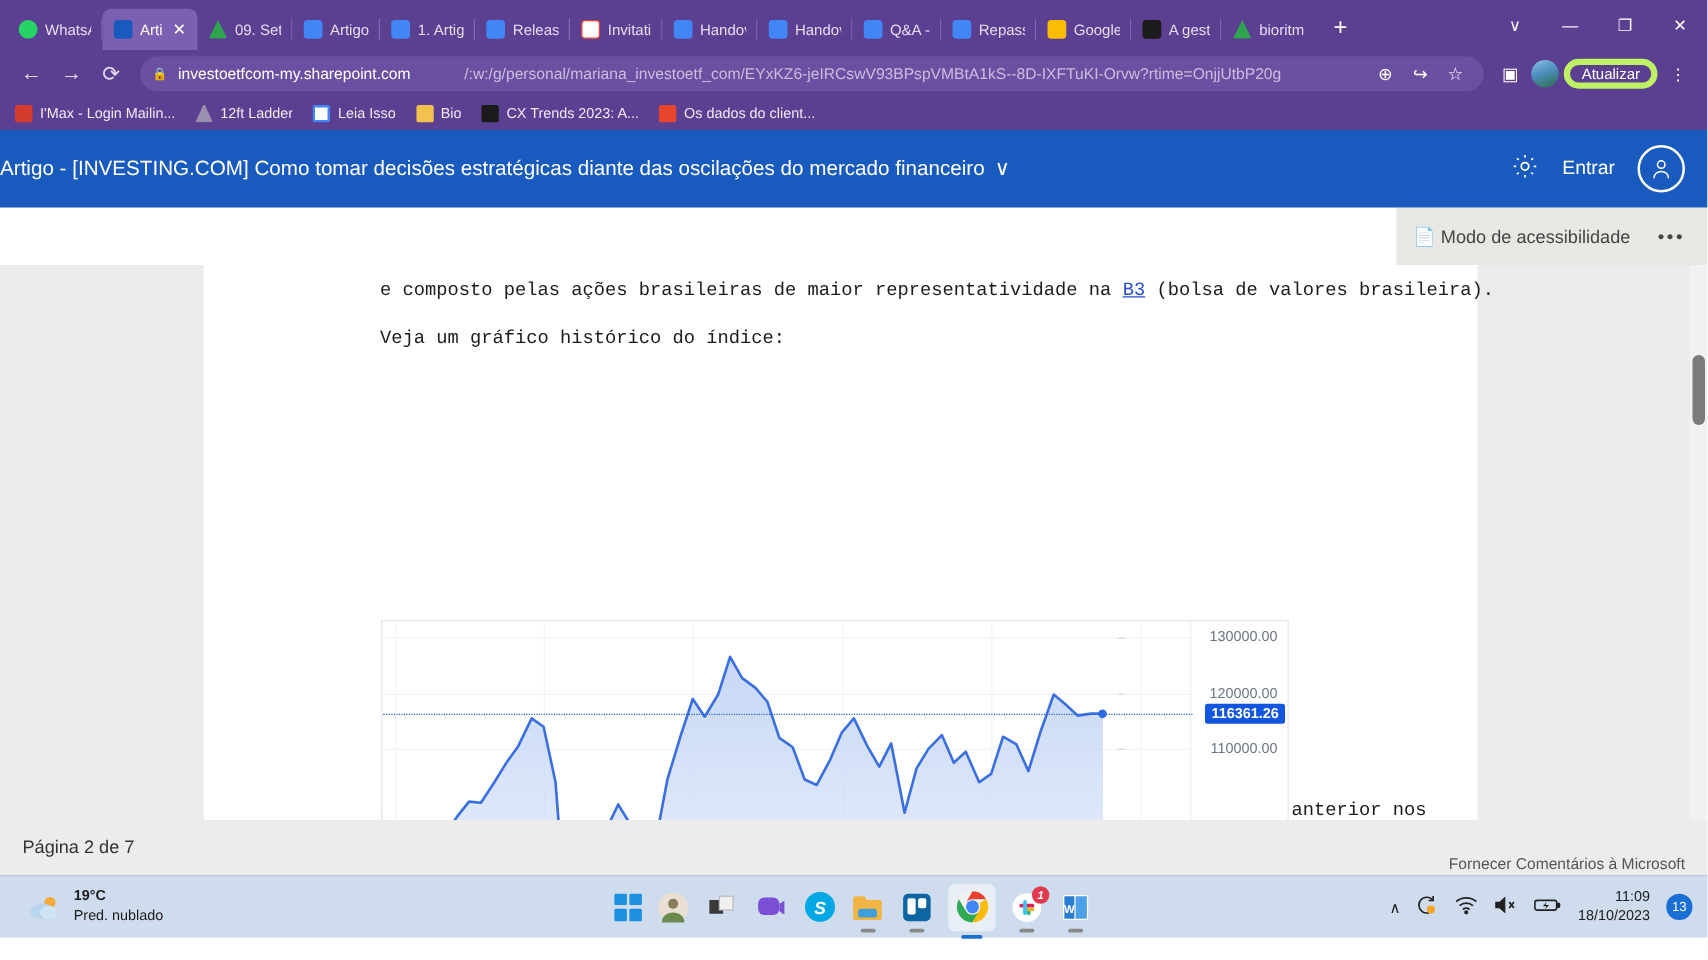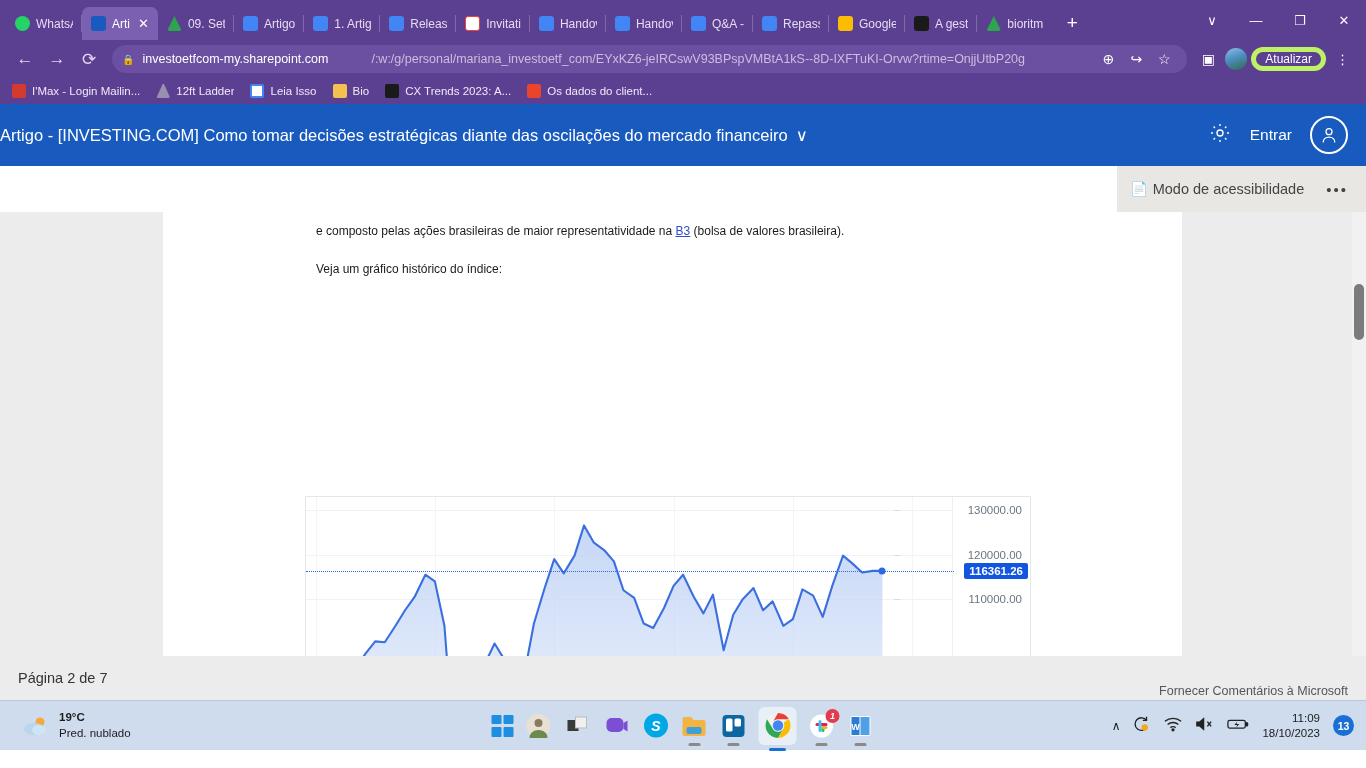--- a/index.html
+++ b/index.html
@@ -69,22 +69,22 @@
                  justify-content: flex-end; }
   .accessband { background: #e9e7e4; height: 46px; display: flex; align-items: center;
                 gap: 22px; padding: 0 18px 0 14px; }
   .accesstext { font-size: 14.5px; color: #444; }
   .dots3 { font-size: 15px; color: #444; letter-spacing: 2px; }
 
   
   .canvas { position: relative; height: 444px; background: #ececec; overflow: hidden; }
   .page { position: absolute; left: 163px; top: 0; width: 1019px; height: 444px;
           background: #ffffff; }
-  .docline { position: absolute; left: 153px; font-size: 12px; color: #1b1b1b;
-             font-family: Liberation Sans, sans-serif; white-space: nowrap; }
+  .docline { position: absolute; left: 141px; font-size: 15px; color: #1b1b1b;
+             font-family: Liberation Mono, monospace; white-space: nowrap; }
   .docline a { color: #2a4fce; text-decoration: underline; }
 
   
   .vscroll { position: absolute; right: 0; top: 0; width: 14px; height: 444px; background: #f1f1f1; }
   .vthumb { position: absolute; right: 2px; top: 72px; width: 10px; height: 56px;
             background: #7b7b7b; border-radius: 5px; }
 
   
   .chartbox { position: absolute; left: 305px; top: 284px; width: 726px; height: 337px;
               background: #ffffff; border: 1px solid #e3e6ea; }
@@ -145,21 +145,21 @@
             width: 12px; height: 3px; border-radius: 2px; background: #8a8a8a; }
   .runbar.on { width: 17px; background: #1a6fd4; }
   .badge { position: absolute; top: -3px; right: -4px; width: 14px; height: 14px; border-radius: 50%;
            background: #e23b4e; color: #fff; font-size: 9px; display: flex;
            align-items: center; justify-content: center; font-weight: bold; }
   .tray { position: absolute; right: 12px; display: flex; align-items: center; gap: 13px;
           font-size: 12px; color: #1c1c1c; }
   .clock { text-align: right; line-height: 1.3; font-size: 11.5px; }
   .notifbadge { width: 21px; height: 21px; border-radius: 50%; background: #1a6fd4; color: #fff;
                 font-size: 10.5px; display: flex; align-items: center; justify-content: center;
-                font-weight: bold; }
+                font-weight: normal; }
 </style>
 </head>
 <body>
 
 <div class="browser">
 
   <div class="tabstrip">
     <div class="tab">
       <span class="favicon" style="background:#25d366;border-radius:50%"></span>
       <span class="tlabel">WhatsA</span>

